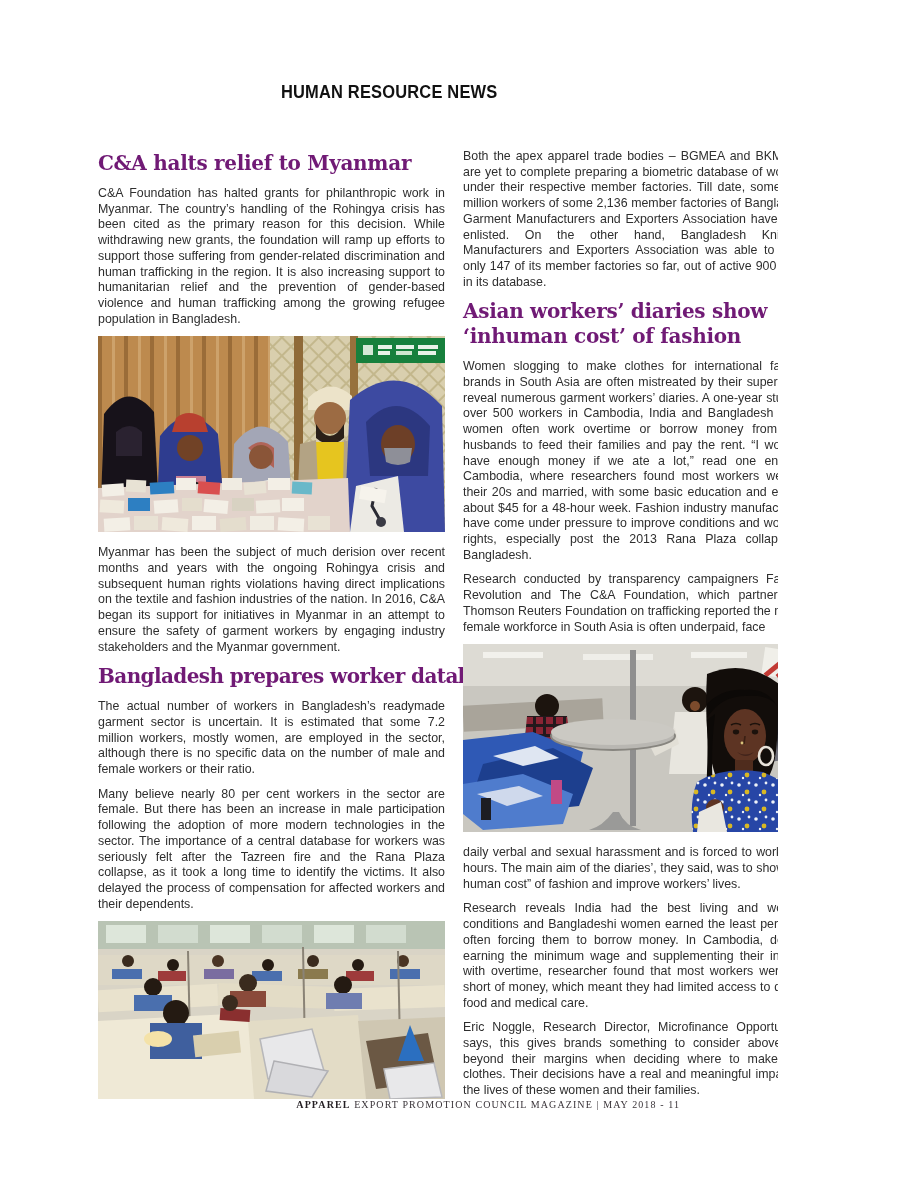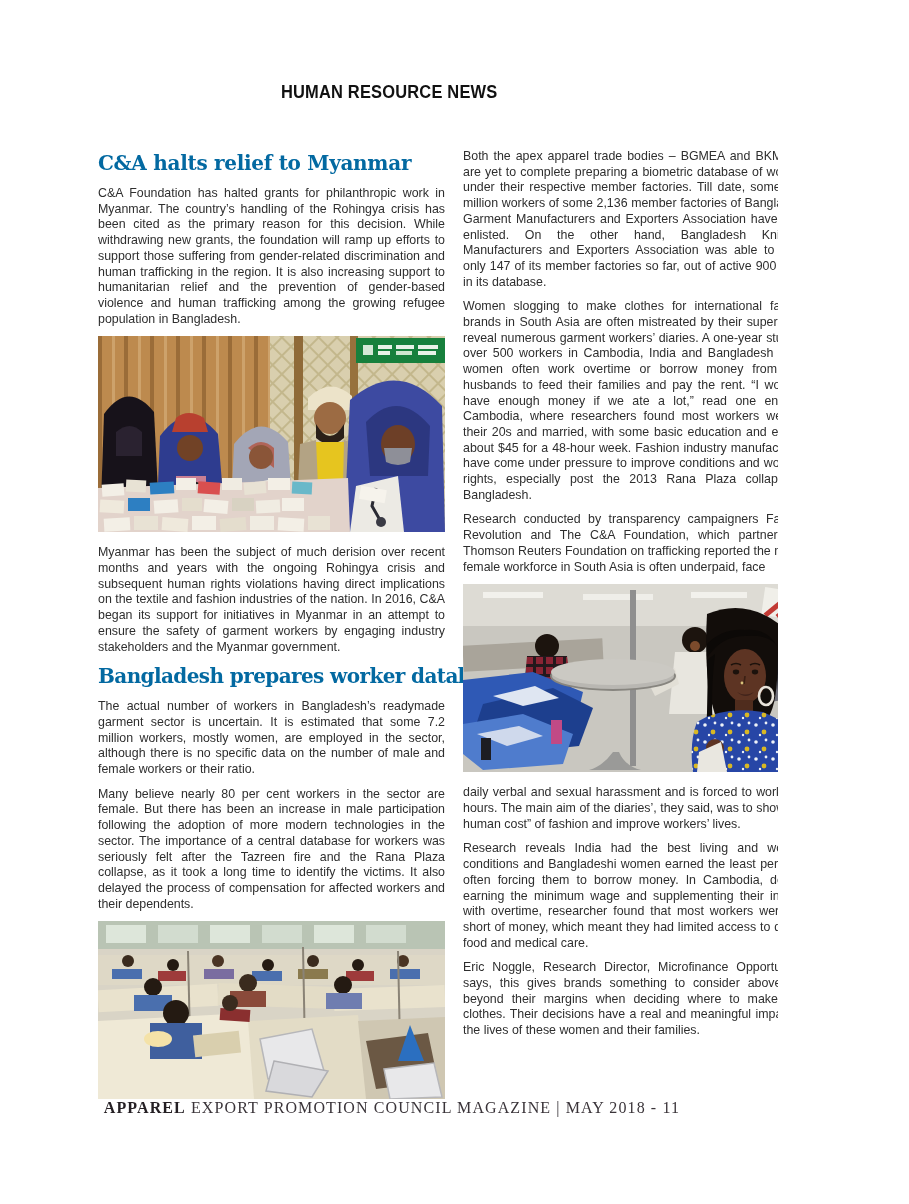--- a/index.html
+++ b/index.html
@@ -18,30 +18,30 @@
     position:absolute; left:98px; top:149px; width:712px;
     display:flex; gap:18px; align-items:flex-start;
   }
   .col { width:347px; flex:0 0 347px; }
   .col p {
     margin:0 0 9px 0; font-size:12.4px; line-height:15.7px;
     text-align:justify; color:#2e2e2e;
   }
   .article-title {
     font-family:"DejaVu Serif","Liberation Serif",serif; font-weight:bold;
-    font-size:20px; line-height:25px; color:#0369a1; letter-spacing:-0.3px;
+    font-size:20px; line-height:25px; color:#701a75; letter-spacing:-0.3px;
     margin:2px 0 10px 0;
   }
   .article-title.tight { white-space:nowrap; letter-spacing:-0.6px; }
   .photo { margin:6px 0 13px 0; }
   .photo svg { display:block; }
   .page-footer {
     position:absolute; top:1099px; right:98px;
     font-family:"Liberation Serif","DejaVu Serif",serif;
-    font-size:16px; letter-spacing:1.1px; color:#3a3439; white-space:nowrap;text-align:right;
+    font-size:10px; letter-spacing:1.1px; color:#3a3439; white-space:nowrap;text-align:right;
   }
   .page-footer .b { font-weight:bold; color:#241f23; }
 </style>
 </head>
 <body>
 
 <div class="page">
 
   <div class="masthead">
     <span>HUMAN RESOURCE NEWS</span>
@@ -212,20 +212,21 @@
             <rect x="122" y="88" width="30" height="12" fill="#8a2f2f" transform="rotate(4 137 94)"></rect>
             <circle cx="132" cy="82" r="8" fill="#3a2b1e"></circle>
           </g>
         </svg>
       </figure>
     </div>
 
     <div class="col">
       <p>Both the apex apparel trade bodies – BGMEA and BKMEA – are yet to complete preparing a biometric database of workers under their respective member factories. Till date, some 2.95 million workers of some 2,136 member factories of Bangladesh Garment Manufacturers and Exporters Association have been enlisted. On the other hand, Bangladesh Knitwear Manufacturers and Exporters Association was able to enlist only 147 of its member factories so far, out of active 900 units, in its database.</p>
 
+      <h1 class="article-title" style="margin-top:8px">Asian workers’ diaries show ‘inhuman cost’ of fashion</h1>
       <p>Women slogging to make clothes for international fashion brands in South Asia are often mistreated by their supervisors reveal numerous garment workers’ diaries. A one-year study of over 500 workers in Cambodia, India and Bangladesh found women often work overtime or borrow money from their husbands to feed their families and pay the rent. “I wouldn’t have enough money if we ate a lot,” read one entry in Cambodia, where researchers found most workers were in their 20s and married, with some basic education and earned about $45 for a 48-hour week. Fashion industry manufacturers have come under pressure to improve conditions and workers’ rights, especially post the 2013 Rana Plaza collapse in Bangladesh.</p>
       <p>Research conducted by transparency campaigners Fashion Revolution and The C&amp;A Foundation, which partners the Thomson Reuters Foundation on trafficking reported the mainly female workforce in South Asia is often underpaid, face</p>
 
       <figure class="photo">
         <svg viewBox="0 0 347 188" width="347" height="188">
           <defs>
             <pattern id="dress" width="17" height="17" patternUnits="userSpaceOnUse">
               <rect width="17" height="17" fill="#2746a6"></rect>
               <circle cx="4" cy="5" r="1.8" fill="#eef2f8"></circle>
               <circle cx="12" cy="12" r="2.4" fill="#d9b824"></circle>

